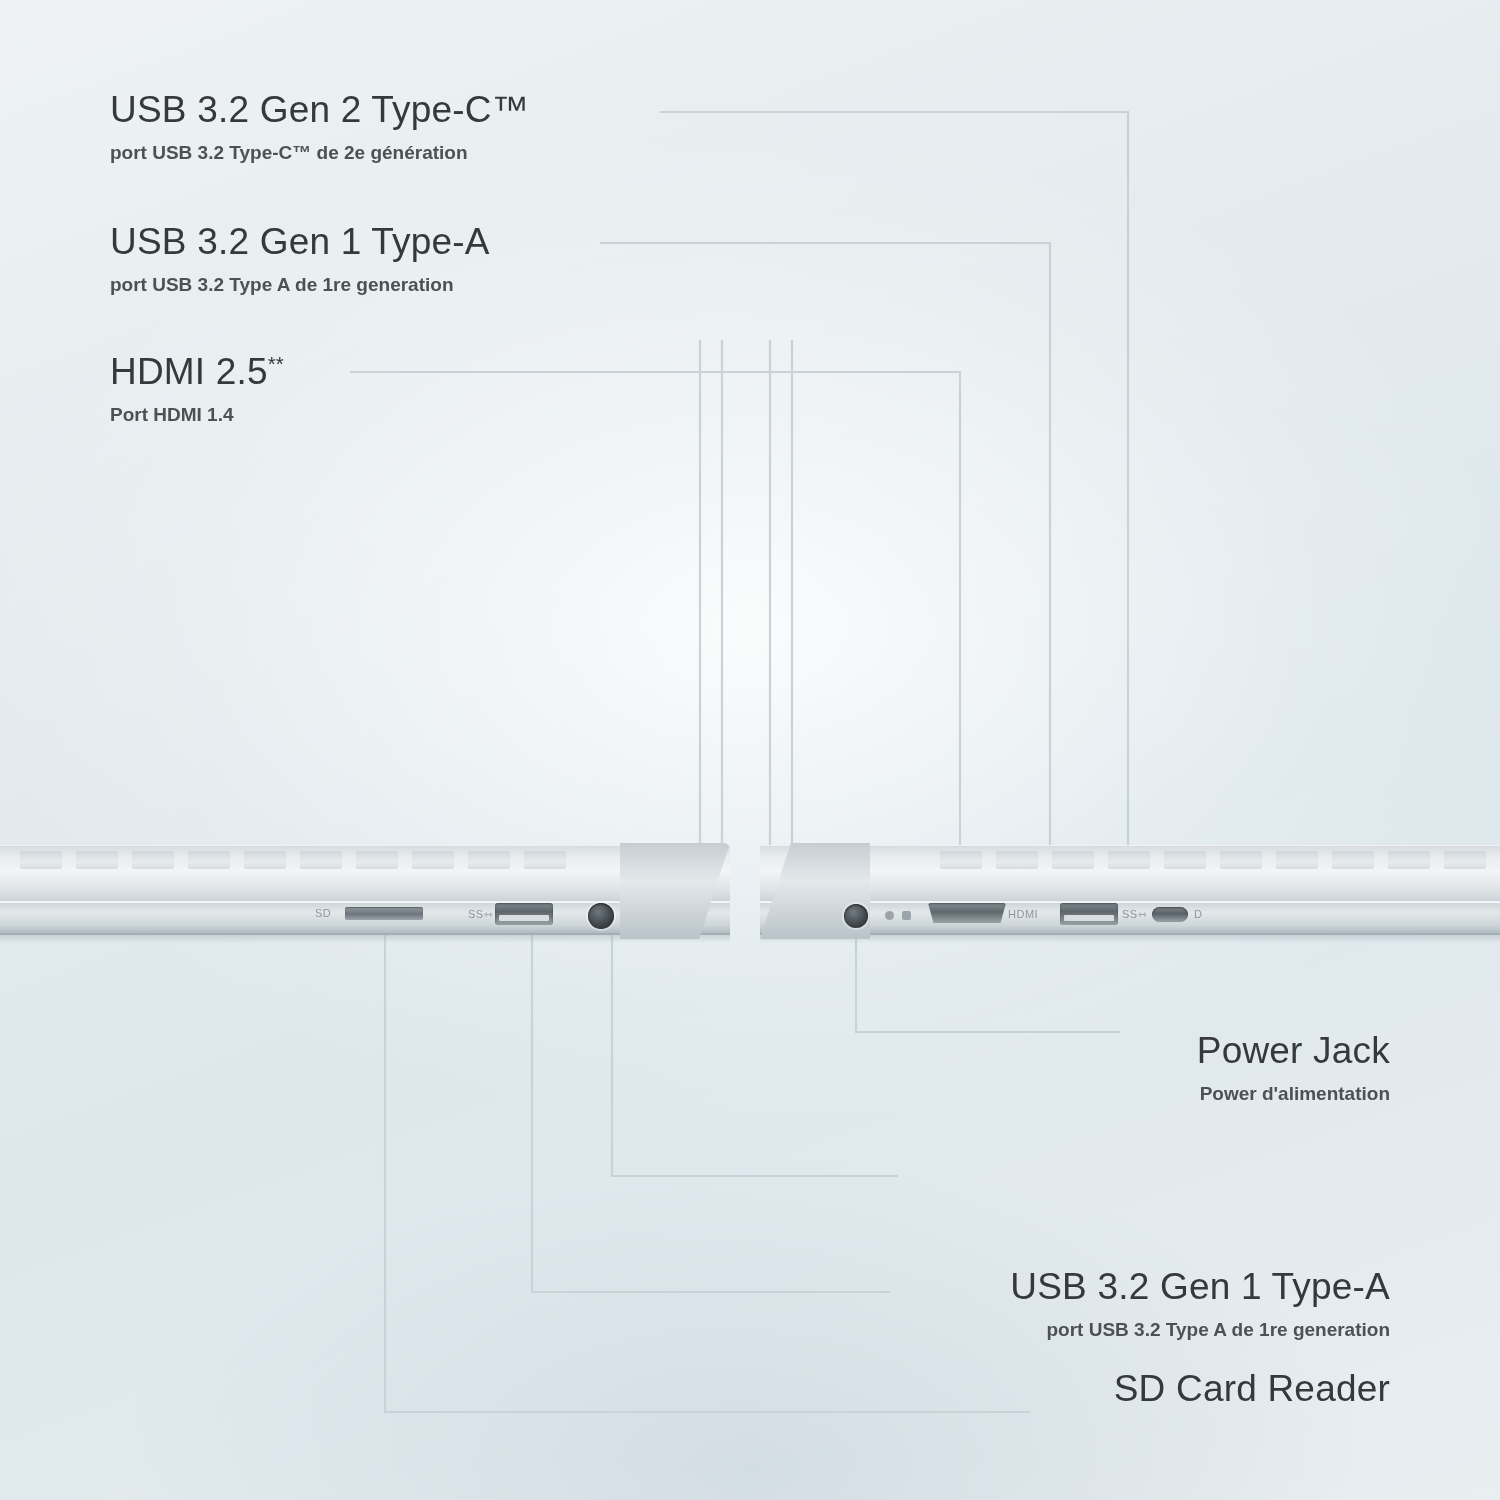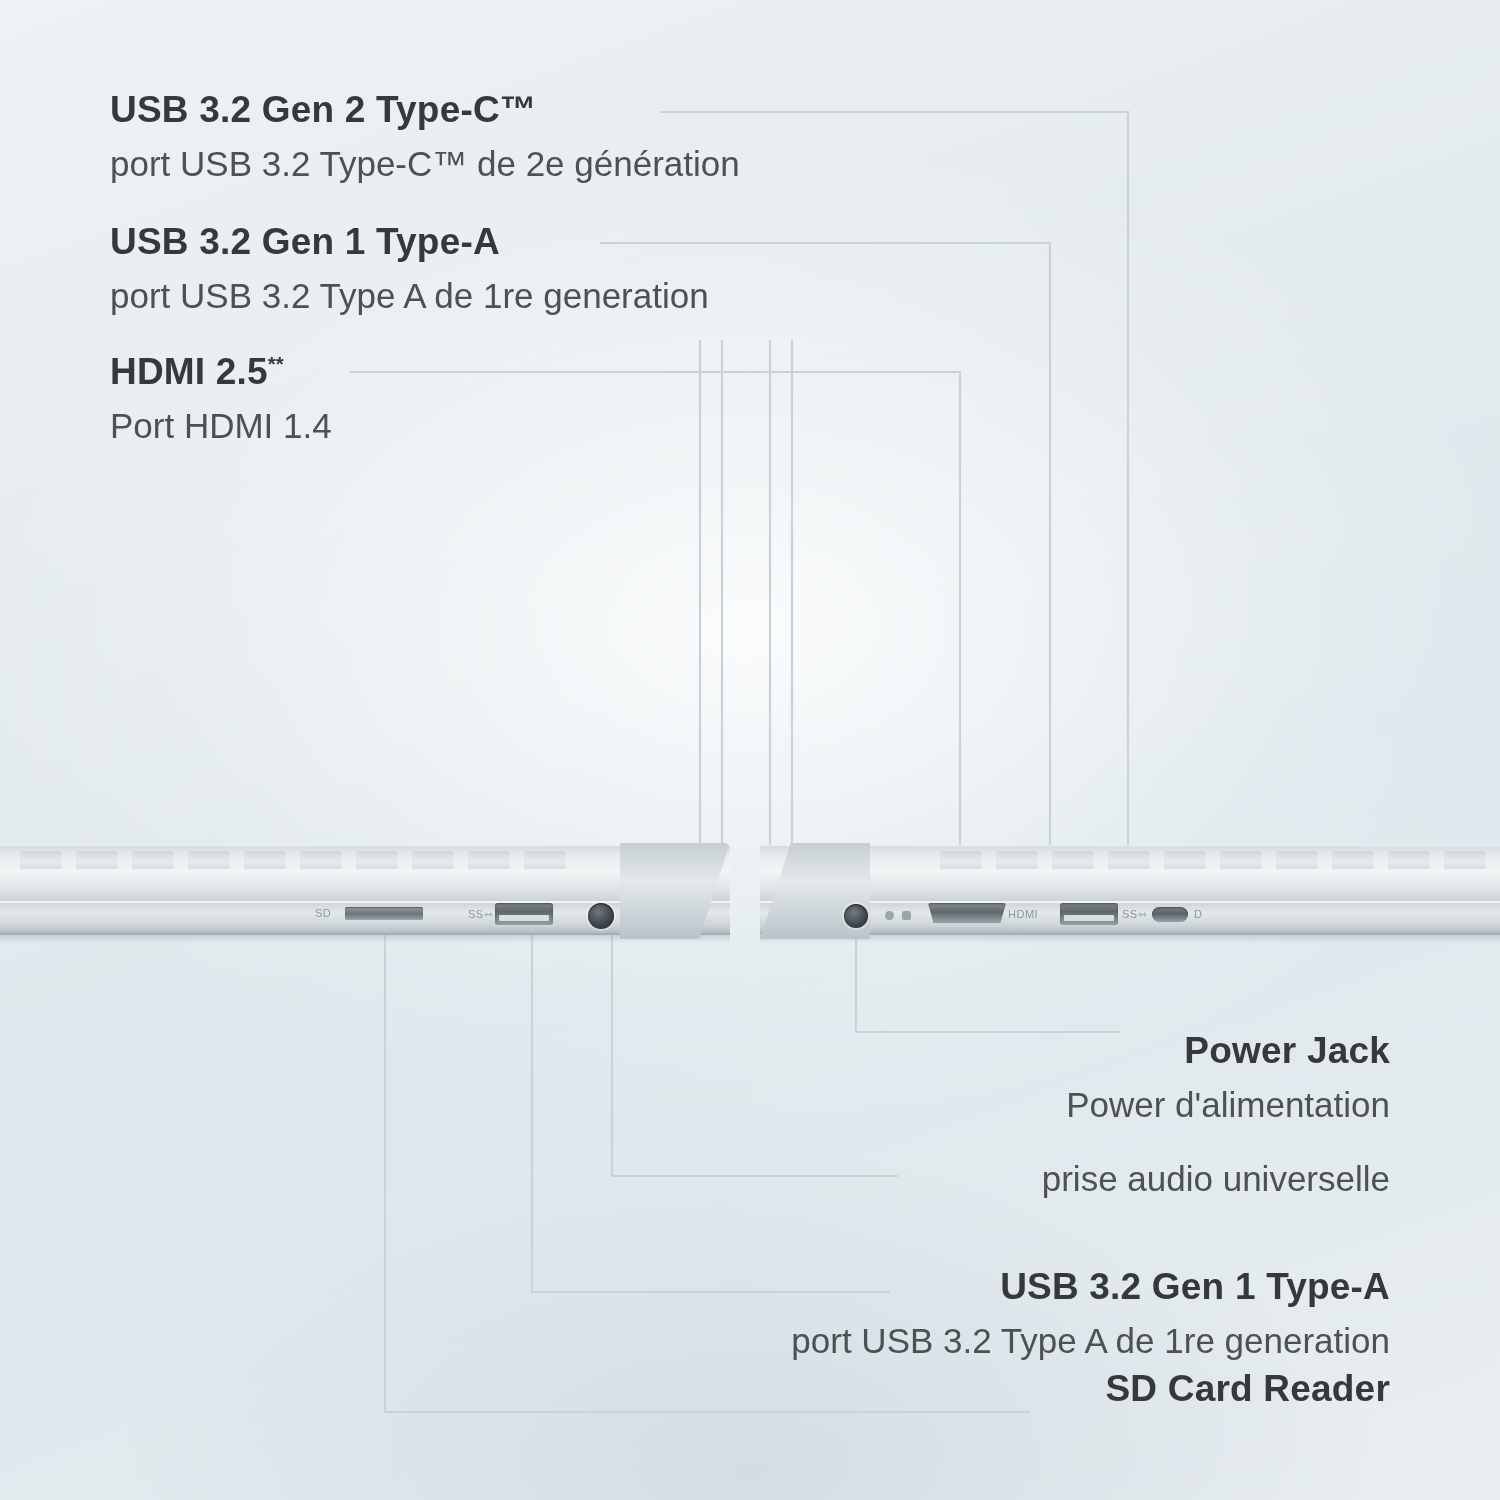--- a/index.html
+++ b/index.html
@@ -26,33 +26,33 @@
     pointer-events: none;
   }
 
   .label {
     position: absolute;
     color: #3a3f42;
     white-space: nowrap;
   }
   .label .title {
     font-size: 37px;
-    font-weight: 700;
+    font-weight: 400;
     letter-spacing: 0.2px;
     line-height: 1.18;
     color: #36393b;
   }
   .label .title sup {
     font-size: 0.55em;
     vertical-align: super;
     letter-spacing: 0;
   }
   .label .sub {
-    font-size: 35px;
-    font-weight: 400;
+    font-size: 19px;
+    font-weight: 700;
     color: #4c5154;
     line-height: 1.3;
     margin-top: 9px;
   }
   .label.right-align { text-align: right; margin-top: 17px; }
 
   
   svg.leaders {
     position: absolute;
     left: 0; top: 0;
@@ -300,21 +300,20 @@
     <div class="port usb-c" style="left:392px; top:62px;"></div>
     <span class="port-label" style="left:434px; top:63px;">D</span>
   </div>
 
   <div class="label right-align" style="right:110px; top:1012px;">
     <div class="title">Power Jack</div>
     <div class="sub">Power d'alimentation</div>
   </div>
 
   <div class="label right-align" style="right:110px; top:1130px;">
-    <div class="sub">prise audio universelle</div>
   </div>
 
   <div class="label right-align" style="right:110px; top:1248px;">
     <div class="title">USB 3.2 Gen 1 Type-A</div>
     <div class="sub">port USB 3.2 Type A de 1re generation</div>
   </div>
 
   <div class="label right-align" style="right:110px; top:1350px;">
     <div class="title">SD Card Reader</div>
   </div>

